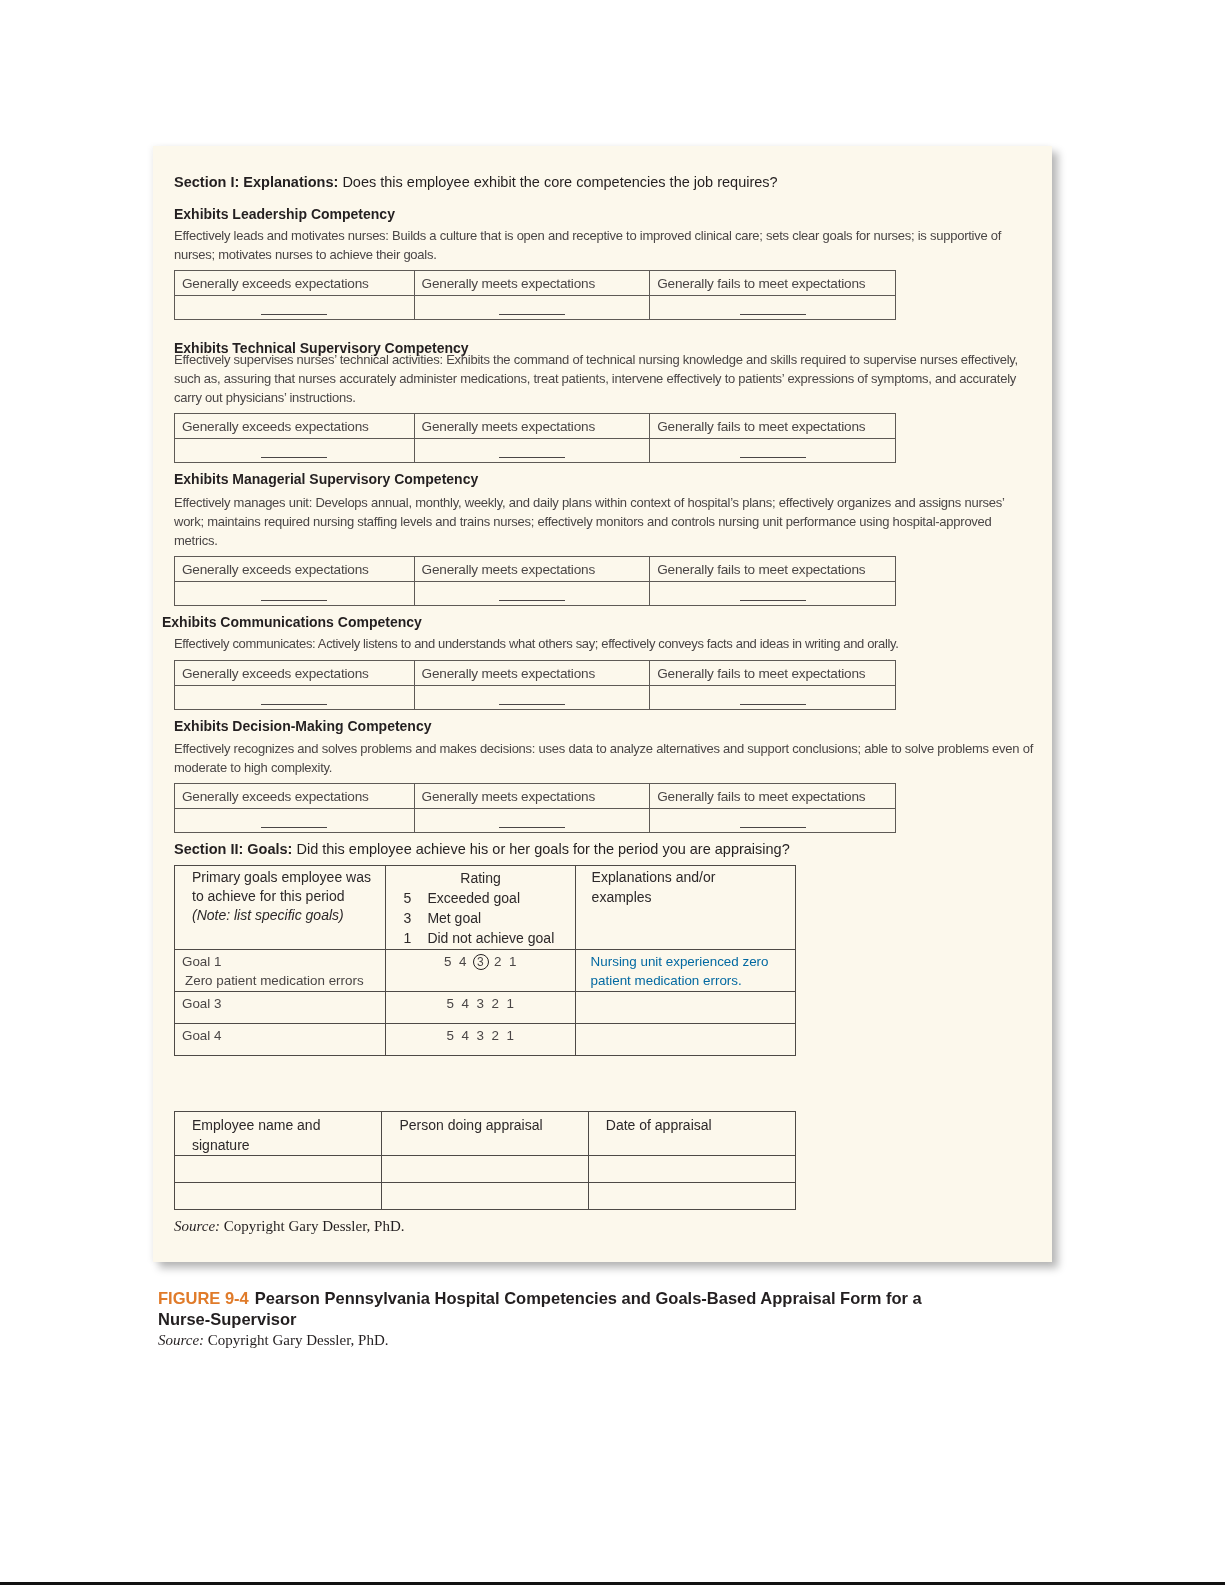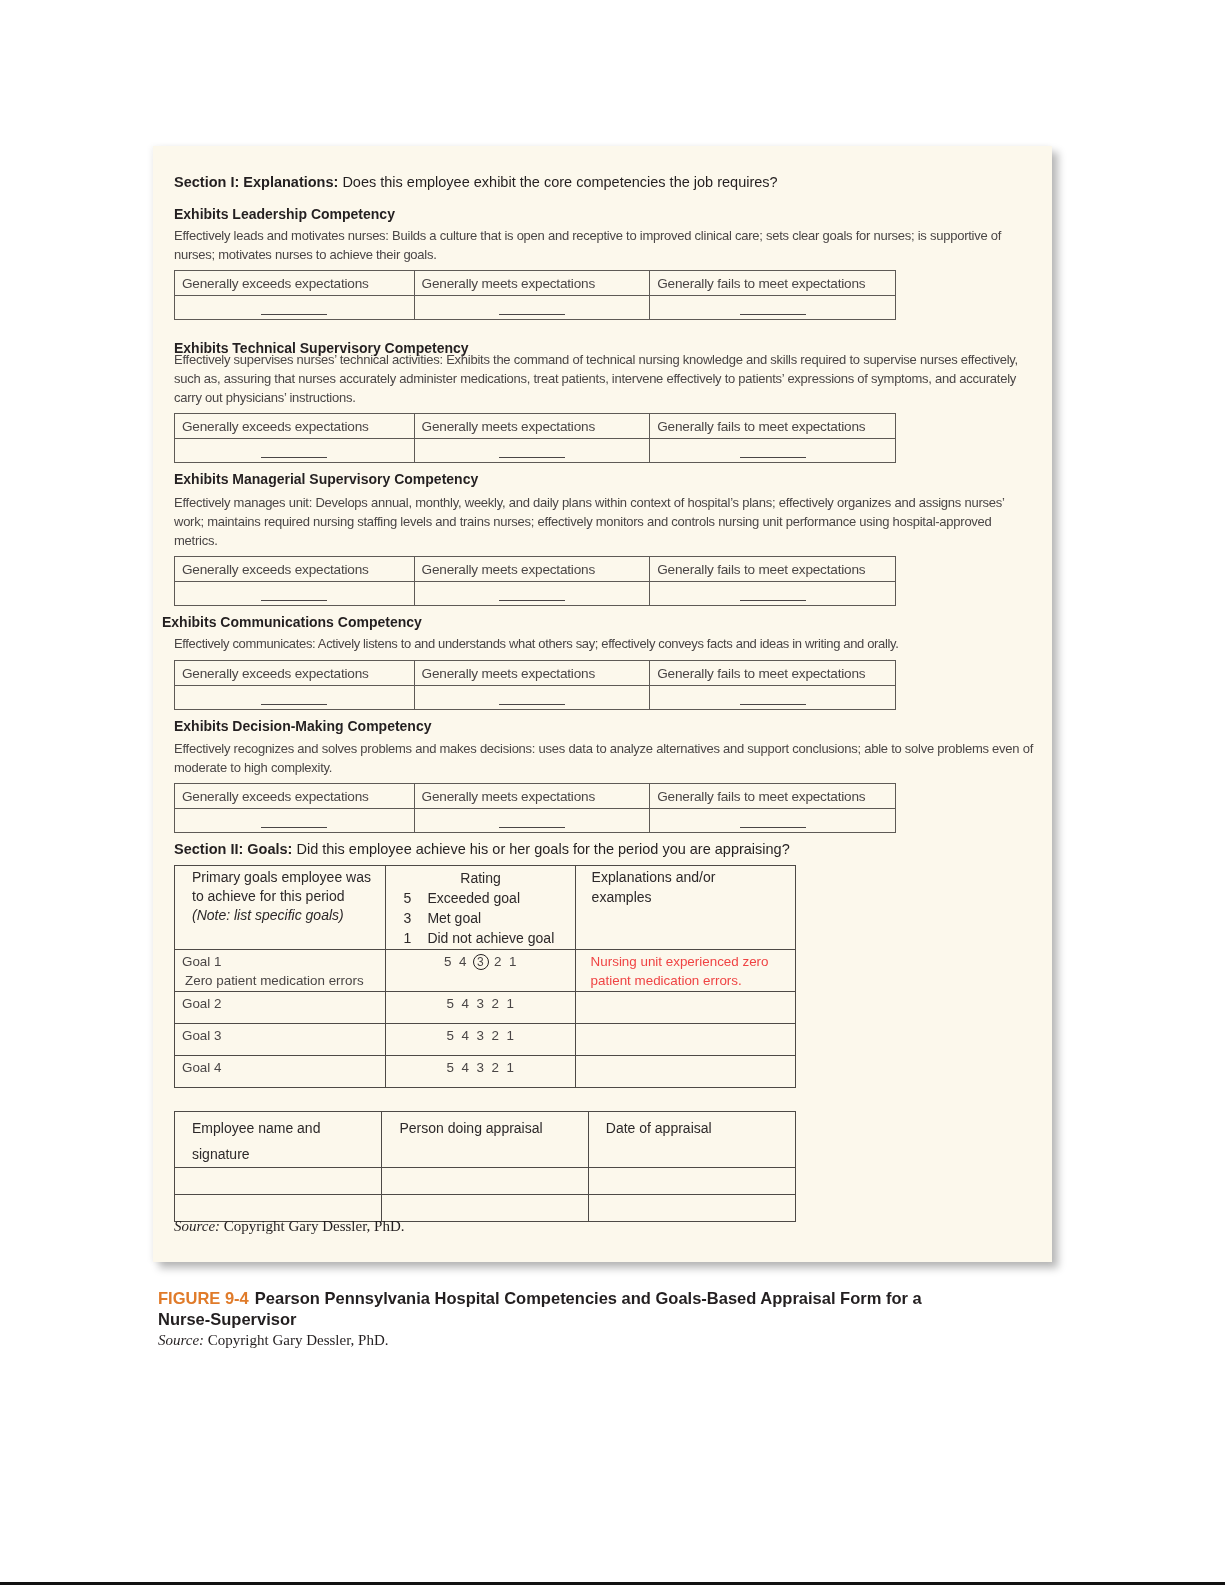--- a/index.html
+++ b/index.html
@@ -39,22 +39,22 @@
   .rating-head { text-align: center; padding-top: 2px; line-height: 20px; }
   .scale-row { text-align: left; padding-left: 16px; }
   .scale-row .num { display: inline-block; width: 24px; }
   .expl-head { padding: 2px 16px 0 16px; line-height: 19.5px; }
   .goal-cell { padding: 3px 6px 0 7px; font-size: 13.4px; color: #4a4646; line-height: 18.5px; }
   .goal-row td { height: 26px; }
   .goal-row td.goal-cell { padding-top: 3px; }
   .rating-nums { text-align: center; font-size: 13.4px; color: #4a4646; padding-top: 4px; letter-spacing: 0.5px; }
   .rating-nums span { display: inline-block; margin: 0 3.5px; }
   .rating-nums .circled { border: 1.2px solid #231f20; border-radius: 50%; width: 14px; height: 14px; line-height: 14px; text-align: center; font-size: 12px; margin: 0 2px; }
-  .expl-cell { padding: 3px 4px 0 15px; font-size: 13.4px; color: #ef4444; line-height: 18.5px; }
-  .sig-head { padding: 3px 10px 0 17px; line-height: 26px; height: 39px; margin-left: 40px; }
+  .expl-cell { padding: 3px 4px 0 15px; font-size: 13.4px; color: #0369a1; line-height: 18.5px; }
+  .sig-head { padding: 3px 10px 0 17px; line-height: 20px; height: 39px; margin-left: 40px; }
   .sig-row td { height: 24px; }
   .source { font-family: "Liberation Serif", "DejaVu Serif", serif; font-size: 15px; color: #231f20; white-space: nowrap; }
   .source i { }
   .caption { font-size: 16.5px; font-weight: bold; color: #231f20; line-height: 21px; width: 800px; }
   .caption .fig-num { color: #e07b2a; margin-right: 6px; margin-top: 8px; }
   .bottom-rule { position: absolute; left: 0; top: 1582px; width: 1225px; height: 3px; background: #111; }
 </style>
 </head>
 <body>
 
@@ -173,27 +173,20 @@
     <td class="goal-cell" style="height:38px;">
       <div>Goal 1</div>
       <div style="padding-left:3px;">Zero patient medication errors</div>
     </td>
     <td class="rating-nums">
       <span>5</span><span>4</span><span class="circled">3</span><span>2</span><span>1</span>
     </td>
     <td class="expl-cell">Nursing unit experienced zero patient medication errors.</td>
   </tr>
   <tr class="goal-row">
-    <td class="goal-cell">Goal 2</td>
-    <td class="rating-nums">
-      <span>5</span><span>4</span><span>3</span><span>2</span><span>1</span>
-    </td>
-    <td class="expl-cell"></td>
-  </tr>
-  <tr class="goal-row">
     <td class="goal-cell">Goal 3</td>
     <td class="rating-nums">
       <span>5</span><span>4</span><span>3</span><span>2</span><span>1</span>
     </td>
     <td class="expl-cell"></td>
   </tr>
   <tr class="goal-row">
     <td class="goal-cell">Goal 4</td>
     <td class="rating-nums">
       <span>5</span><span>4</span><span>3</span><span>2</span><span>1</span>

